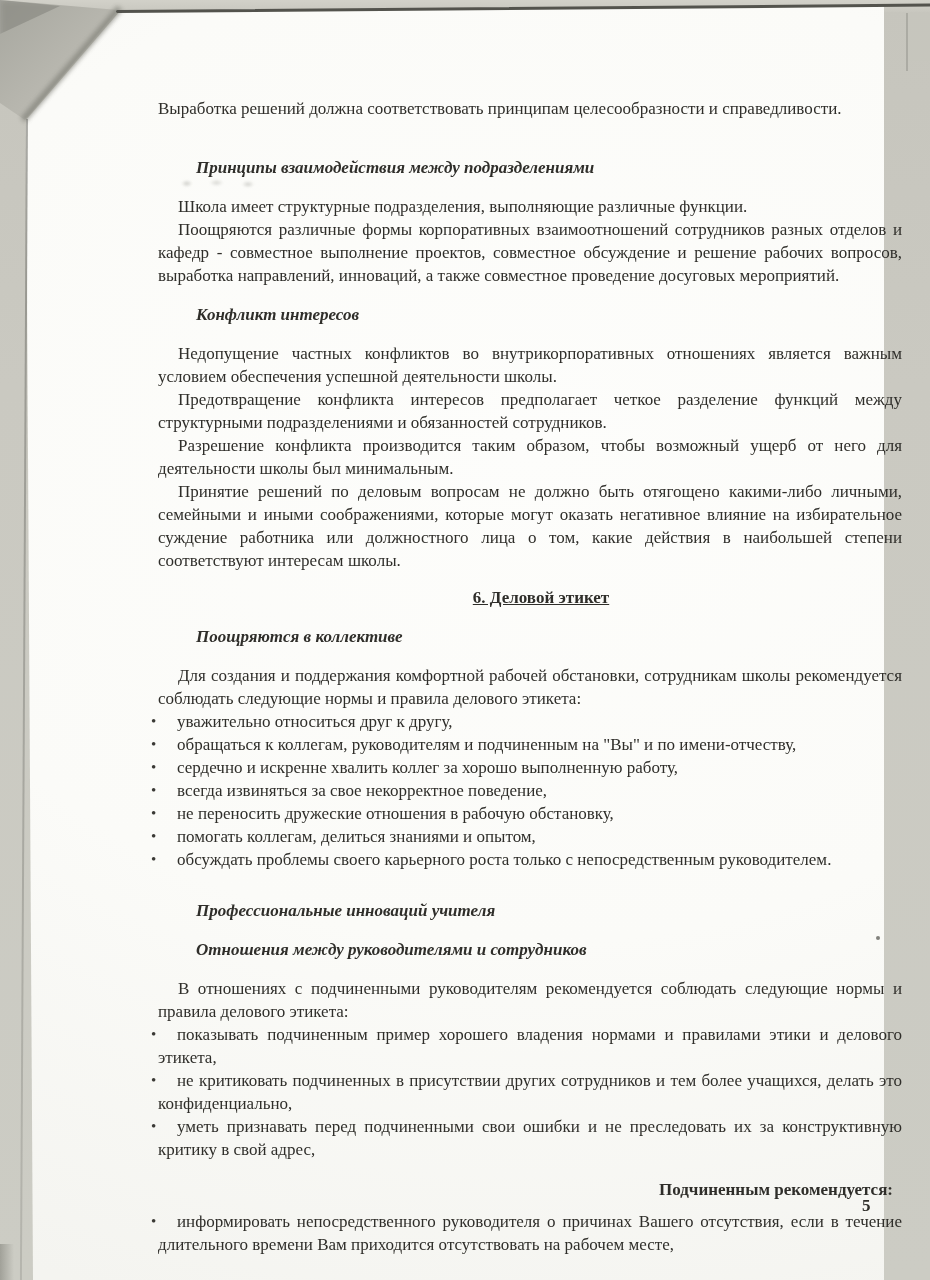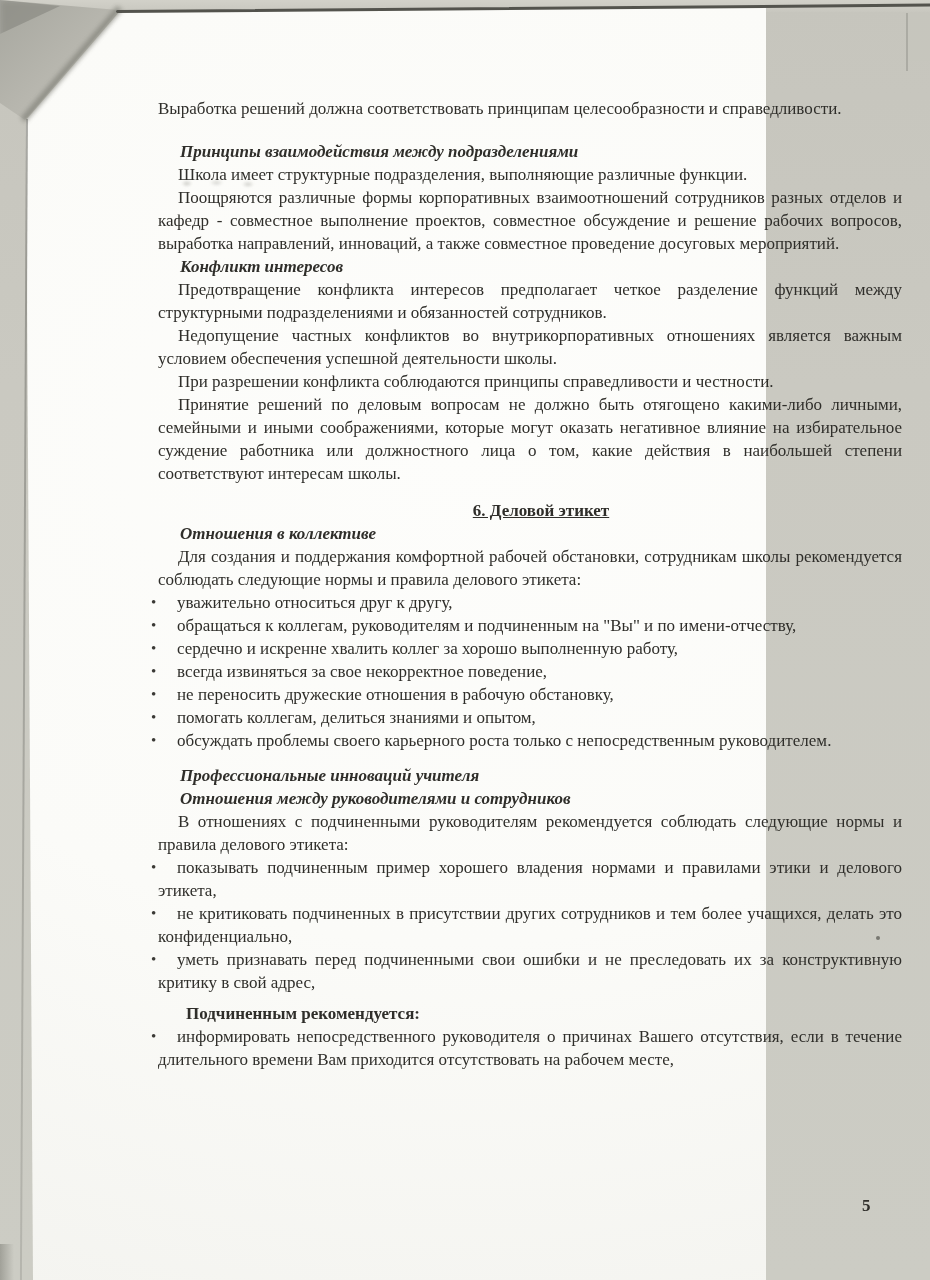--- a/index.html
+++ b/index.html
@@ -8,21 +8,21 @@
     background:linear-gradient(180deg,#c6c5bd 0%,#cac9c1 30%,#ccccc4 100%);
     font-family:"Liberation Serif","DejaVu Serif",serif;
   }
   
   .top-strip{
     position:absolute;left:0;top:0;width:930px;height:12px;
     background:linear-gradient(180deg,#d2d1c9,#c8c7bf);
   }
   
   .paper{
-    position:absolute;left:0;top:0;width:766px;height:1280px;
+    position:absolute;left:0;top:0;width:884px;height:1280px;
     clip-path:polygon(120px 11px,930px 4px,930px 1280px,33px 1280px,26px 120px);
     background:
       radial-gradient(1200px 900px at 60% 35%,#fdfdfb 0%,#fbfbf8 55%,#f4f4f0 100%);
   }
   
   .top-edge-line{
     position:absolute;left:116px;top:10px;width:818px;height:3px;
     background:#53534d;border-radius:2px;
     transform:rotate(-0.45deg);transform-origin:0 50%;
   }
@@ -76,24 +76,24 @@
     background:linear-gradient(90deg,rgba(118,118,110,.5),transparent);
   }
   
   .content{
     position:absolute;left:158px;top:97px;width:744px;
     font-size:17px;line-height:23px;color:#2f2e2a;
     text-rendering:optimizeLegibility;
   }
   .content p{margin:0;text-align:justify;text-indent:20px;}
   .content p.nodent{text-indent:0;}
-  .h-italic{font-weight:bold;font-style:italic;text-indent:22px;text-align:left;margin:0;}
+  .h-italic{font-weight:bold;font-style:italic;text-indent:22px;text-align:left;margin:16px;}
   .h-underline{font-weight:bold;text-indent:22px;text-align:center;margin:0;}
   .h-underline .ul{text-decoration:underline;}
-  .h-bold{font-weight:bold;text-indent:28px;text-align:left;margin:0;}
+  .h-bold{font-weight:bold;text-indent:28px;text-align:right;margin:9px;}
   .bullet{margin:0;text-align:justify;text-indent:19px;position:relative;}
   .bullet .dot{
     position:absolute;left:-7px;top:0;text-indent:0;
     font-size:15px;color:#3a3935;
   }
   .gap-lg{height:20px;}
   .gap-md{height:14px;}
   .gap-sm{height:12px;}
   .gap-xs{height:8px;}
   .page-number{
@@ -115,27 +115,27 @@
   <div class="tr-line"></div>
   <div class="tr-wedge"></div>
 
   <div class="content" id="doc-body">
       <p class="nodent">Выработка решений должна соответствовать принципам целесообразности и справедливости.</p>
       <div class="gap-lg"></div>
       <div class="h-italic">Принципы взаимодействия между подразделениями</div>
       <p>Школа имеет структурные подразделения, выполняющие различные функции.</p>
       <p>Поощряются различные формы корпоративных взаимоотношений сотрудников разных отделов и кафедр - совместное выполнение проектов, совместное обсуждение и решение рабочих вопросов, выработка направлений, инноваций, а также совместное проведение досуговых мероприятий.</p>
       <div class="h-italic">Конфликт интересов</div>
+      <p>Недопущение частных конфликтов во внутрикорпоративных отношениях является важным условием обеспечения успешной деятельности школы.</p>
       <p>Предотвращение конфликта интересов предполагает четкое разделение функций между структурными подразделениями и обязанностей сотрудников.</p>
-      <p>Недопущение частных конфликтов во внутрикорпоративных отношениях является важным условием обеспечения успешной деятельности школы.</p>
-      <p>При разрешении конфликта соблюдаются принципы справедливости и честности.</p>
+      <p>Разрешение конфликта производится таким образом, чтобы возможный ущерб от него для деятельности школы был минимальным.</p>
       <p>Принятие решений по деловым вопросам не должно быть отягощено какими-либо личными, семейными и иными соображениями, которые могут оказать негативное влияние на избирательное суждение работника или должностного лица о том, какие действия в наибольшей степени соответствуют интересам школы.</p>
       <div class="gap-md"></div>
       <div class="h-underline"><span class="ul">6. Деловой этикет</span></div>
-      <div class="h-italic">Отношения в коллективе</div>
+      <div class="h-italic">Поощряются в коллективе</div>
       <p>Для создания и поддержания комфортной рабочей обстановки, сотрудникам школы рекомендуется соблюдать следующие нормы и правила делового этикета:</p>
       <div class="bullet"><span class="dot">•</span>уважительно относиться друг к другу,</div>
       <div class="bullet"><span class="dot">•</span>обращаться к коллегам, руководителям и подчиненным на "Вы" и по имени-отчеству,</div>
       <div class="bullet"><span class="dot">•</span>сердечно и искренне хвалить коллег за хорошо выполненную работу,</div>
       <div class="bullet"><span class="dot">•</span>всегда извиняться за свое некорректное поведение,</div>
       <div class="bullet"><span class="dot">•</span>не переносить дружеские отношения в рабочую обстановку,</div>
       <div class="bullet"><span class="dot">•</span>помогать коллегам, делиться знаниями и опытом,</div>
       <div class="bullet"><span class="dot">•</span>обсуждать проблемы своего карьерного роста только с непосредственным руководителем.</div>
       <div class="gap-sm"></div>
       <div class="h-italic">Профессиональные инноваций учителя</div>

